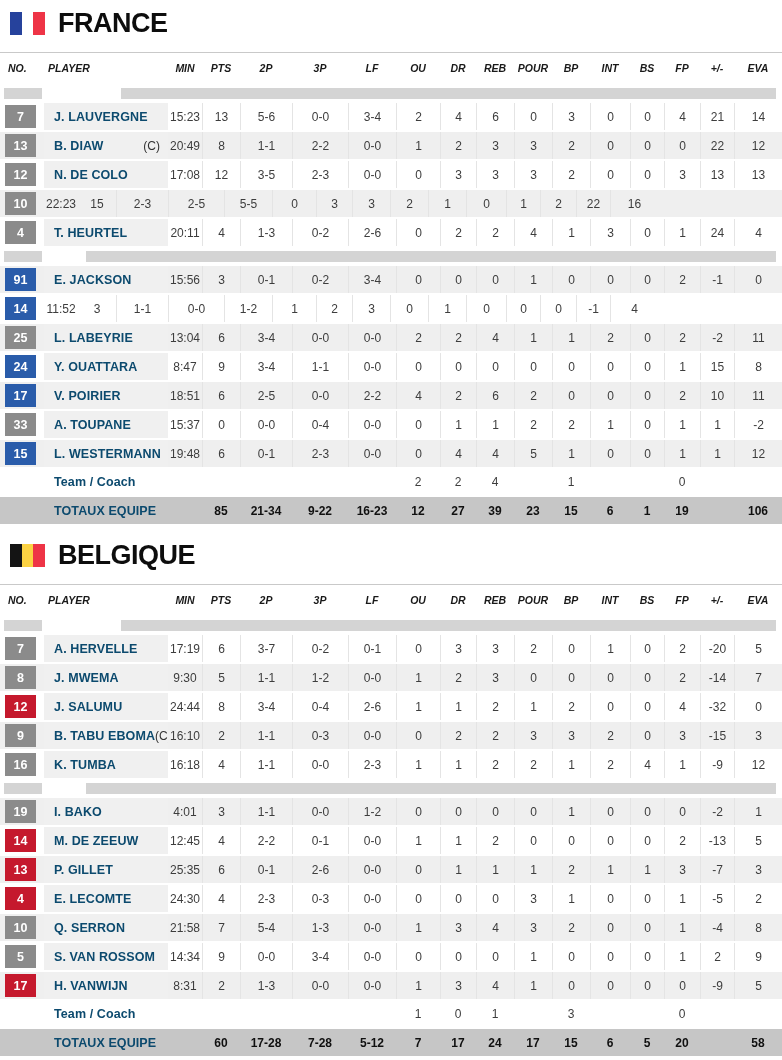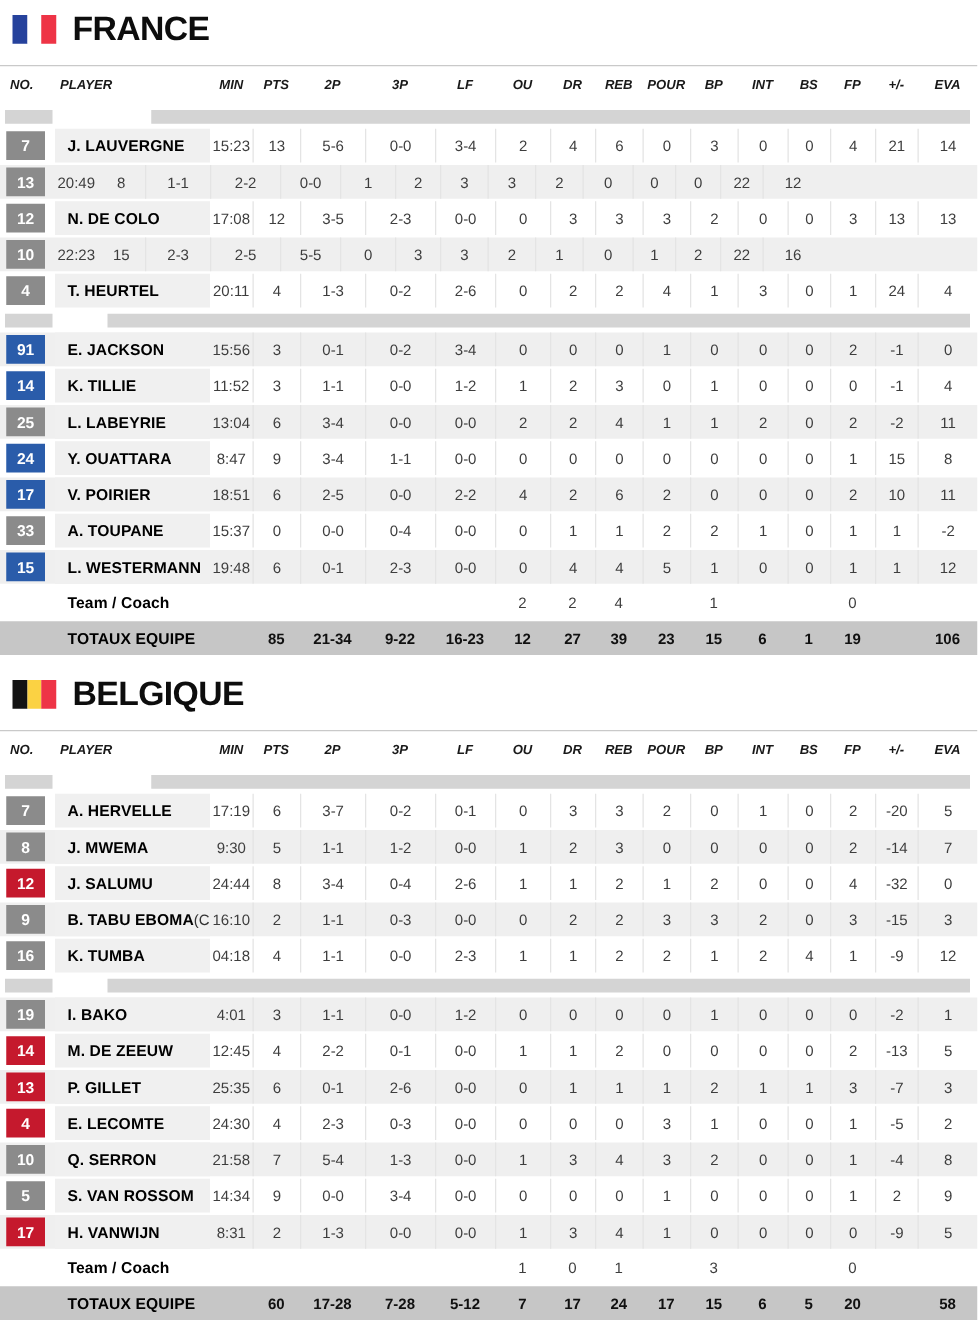--- a/index.html
+++ b/index.html
@@ -28,21 +28,21 @@
   .bar-block{width:38px;height:11px;background:#d4d4d4;margin-left:4px;}
   .bar-label{font-size:9px;font-weight:700;color:#a9a9a9;padding:0 8px;letter-spacing:.4px;white-space:nowrap;margin-top:48px;}
   .bar-fill{flex:1;height:11px;background:#d4d4d4;margin-right:6px;}
 
   .prow{height:27px;margin-bottom:2px;}
   .prow.alt{background:#efefef;}
   .prow .bcell:nth-child(n+4){border-left:1px solid #e4e4e4;}
   .tcrow .bcell:nth-child(n+4){border-left:1px solid #eceforf;}
   .badge{width:31px;height:23px;background:#8b8b8b;color:#ffffff;font-weight:700;font-size:12.5px;
          display:flex;align-items:center;justify-content:center;flex-shrink:0;}
-  .pname{font-weight:700;color:#000000;font-size:12.5px;letter-spacing:.1px;white-space:nowrap;}
+  .pname{font-weight:700;color:#0c4a6e;font-size:12.5px;letter-spacing:.1px;white-space:nowrap;}
   .cap{margin-left:auto;color:#333333;font-size:12px;}
   .c-player.plain{background:transparent;}
 
   .tcrow{height:26px;margin-bottom:2px;}
   .totrow{height:27px;background:#c6c6c6;margin-top:2px;}
   .totrow .bcell{font-weight:700;color:#101010;}
   .team+.team{margin-top:8px;}
 </style>
 </head>
 <body>
@@ -103,20 +103,24 @@
           <div class="bcell c-int">0</div>
           <div class="bcell c-bs">0</div>
           <div class="bcell c-fp">4</div>
           <div class="bcell c-pm">21</div>
           <div class="bcell c-eva">14</div>
         </div>
         <div class="brow prow alt">
           <div class="bcell c-no">
             <span class="badge">13</span>
           </div>
+          <div class="bcell c-player">
+            <span class="pname">B. DIAW</span>
+            <span class="cap">(C)</span>
+          </div>
           <div class="bcell c-min">20:49</div>
           <div class="bcell c-pts">8</div>
           <div class="bcell c-p2">1-1</div>
           <div class="bcell c-p3">2-2</div>
           <div class="bcell c-lf">0-0</div>
           <div class="bcell c-ou">1</div>
           <div class="bcell c-dr">2</div>
           <div class="bcell c-reb">3</div>
           <div class="bcell c-pour">3</div>
           <div class="bcell c-bp">2</div>
@@ -216,23 +220,20 @@
           <div class="bcell c-bp">0</div>
           <div class="bcell c-int">0</div>
           <div class="bcell c-bs">0</div>
           <div class="bcell c-fp">2</div>
           <div class="bcell c-pm">-1</div>
           <div class="bcell c-eva">0</div>
         </div>
         <div class="brow prow">
           <div class="bcell c-no">
             <span class="badge" style="background: rgb(42, 92, 170);">14</span>
-          </div>
-          <div class="bcell c-player">
-            <span class="pname">K. TILLIE</span>
           </div>
           <div class="bcell c-min">11:52</div>
           <div class="bcell c-pts">3</div>
           <div class="bcell c-p2">1-1</div>
           <div class="bcell c-p3">0-0</div>
           <div class="bcell c-lf">1-2</div>
           <div class="bcell c-ou">1</div>
           <div class="bcell c-dr">2</div>
           <div class="bcell c-reb">3</div>
           <div class="bcell c-pour">0</div>
@@ -530,21 +531,21 @@
           <div class="bcell c-pm">-15</div>
           <div class="bcell c-eva">3</div>
         </div>
         <div class="brow prow">
           <div class="bcell c-no">
             <span class="badge">16</span>
           </div>
           <div class="bcell c-player">
             <span class="pname">K. TUMBA</span>
           </div>
-          <div class="bcell c-min">04:18</div>
+          <div class="bcell c-min">16:18</div>
           <div class="bcell c-pts">4</div>
           <div class="bcell c-p2">1-1</div>
           <div class="bcell c-p3">0-0</div>
           <div class="bcell c-lf">2-3</div>
           <div class="bcell c-ou">1</div>
           <div class="bcell c-dr">1</div>
           <div class="bcell c-reb">2</div>
           <div class="bcell c-pour">2</div>
           <div class="bcell c-bp">1</div>
           <div class="bcell c-int">2</div>

